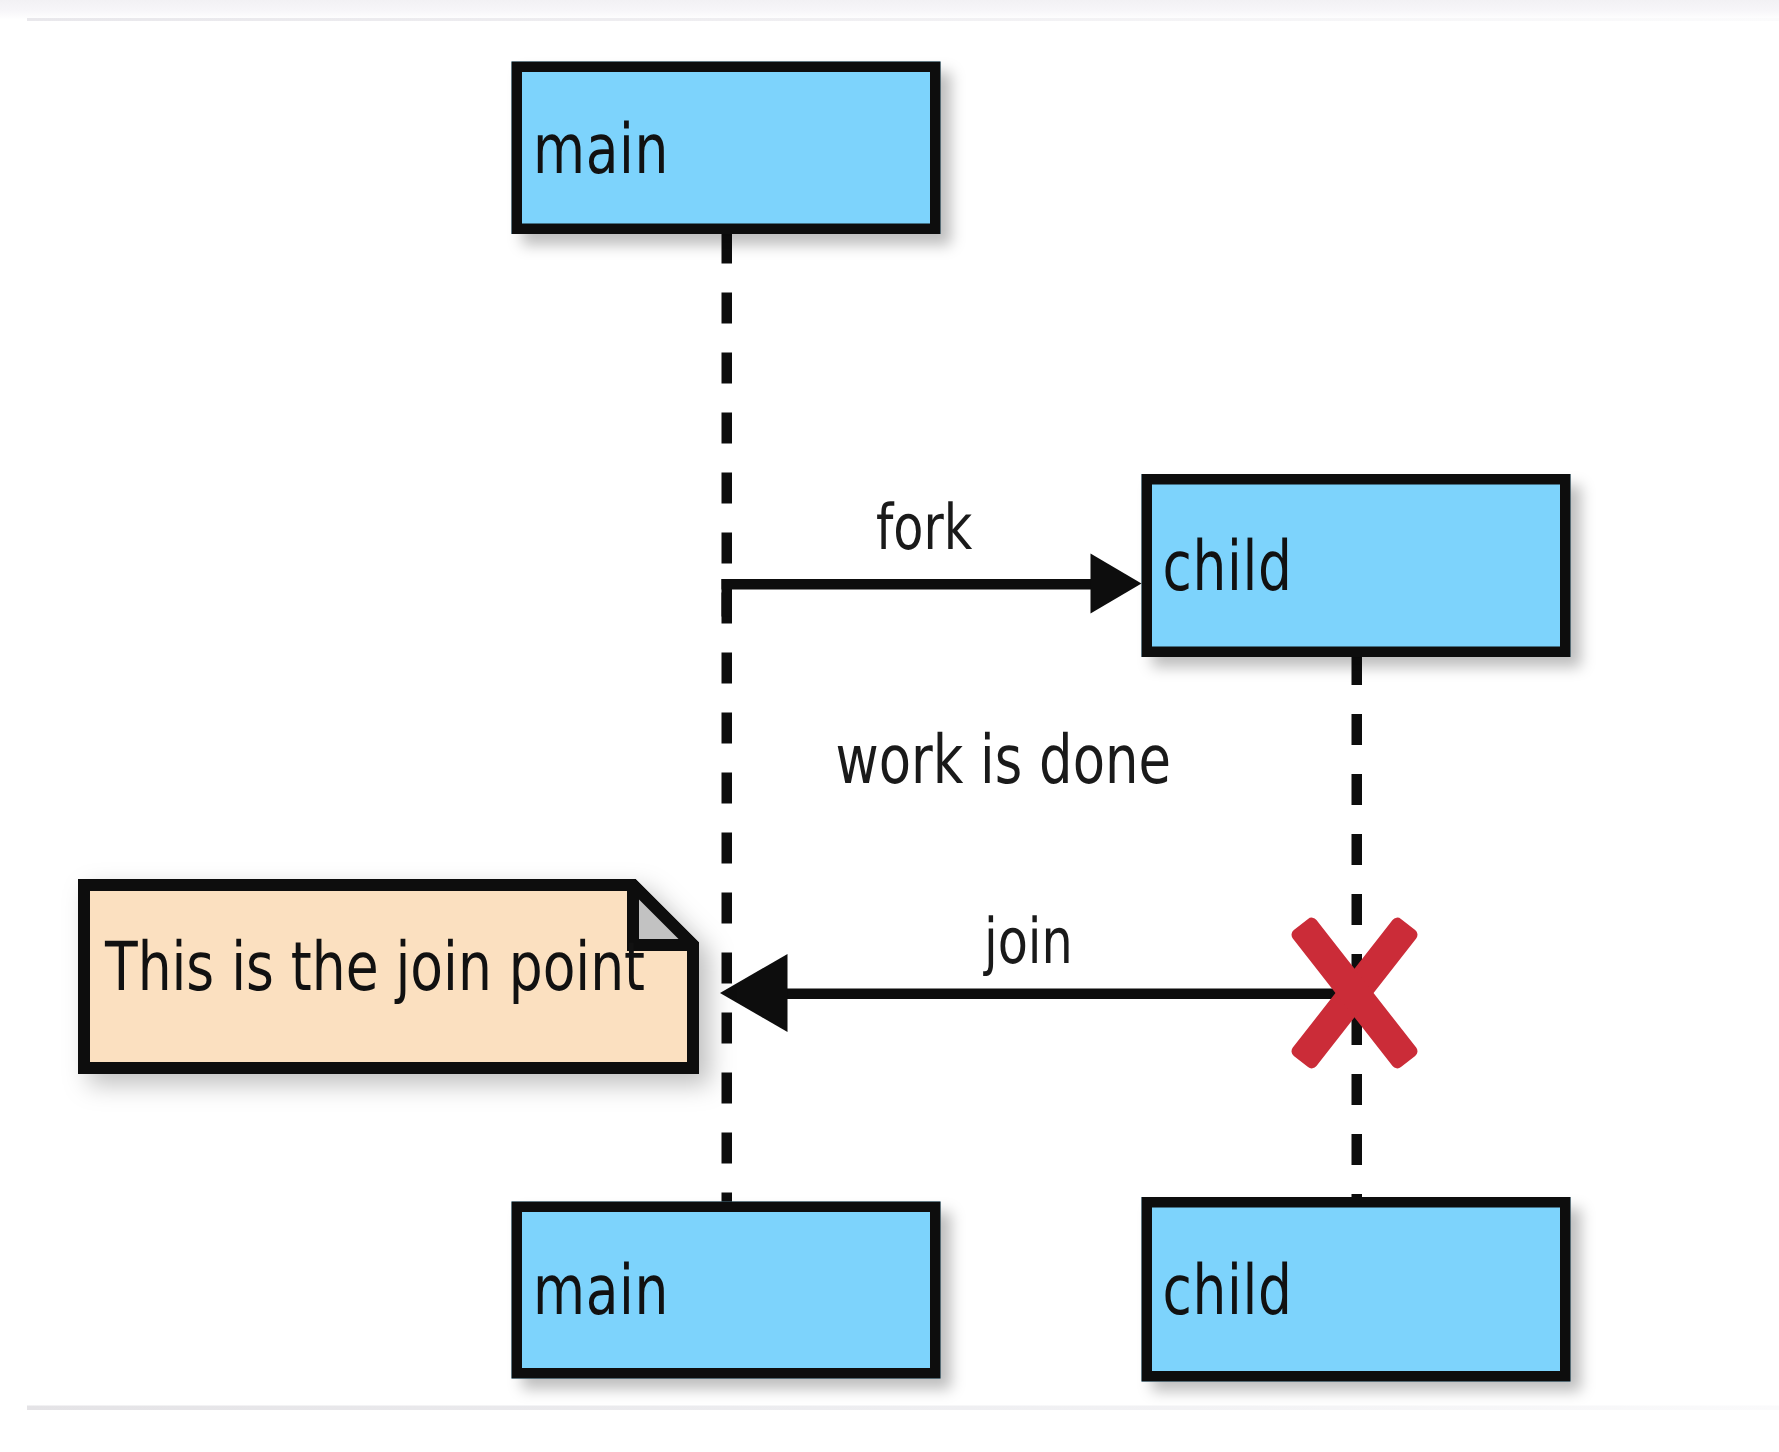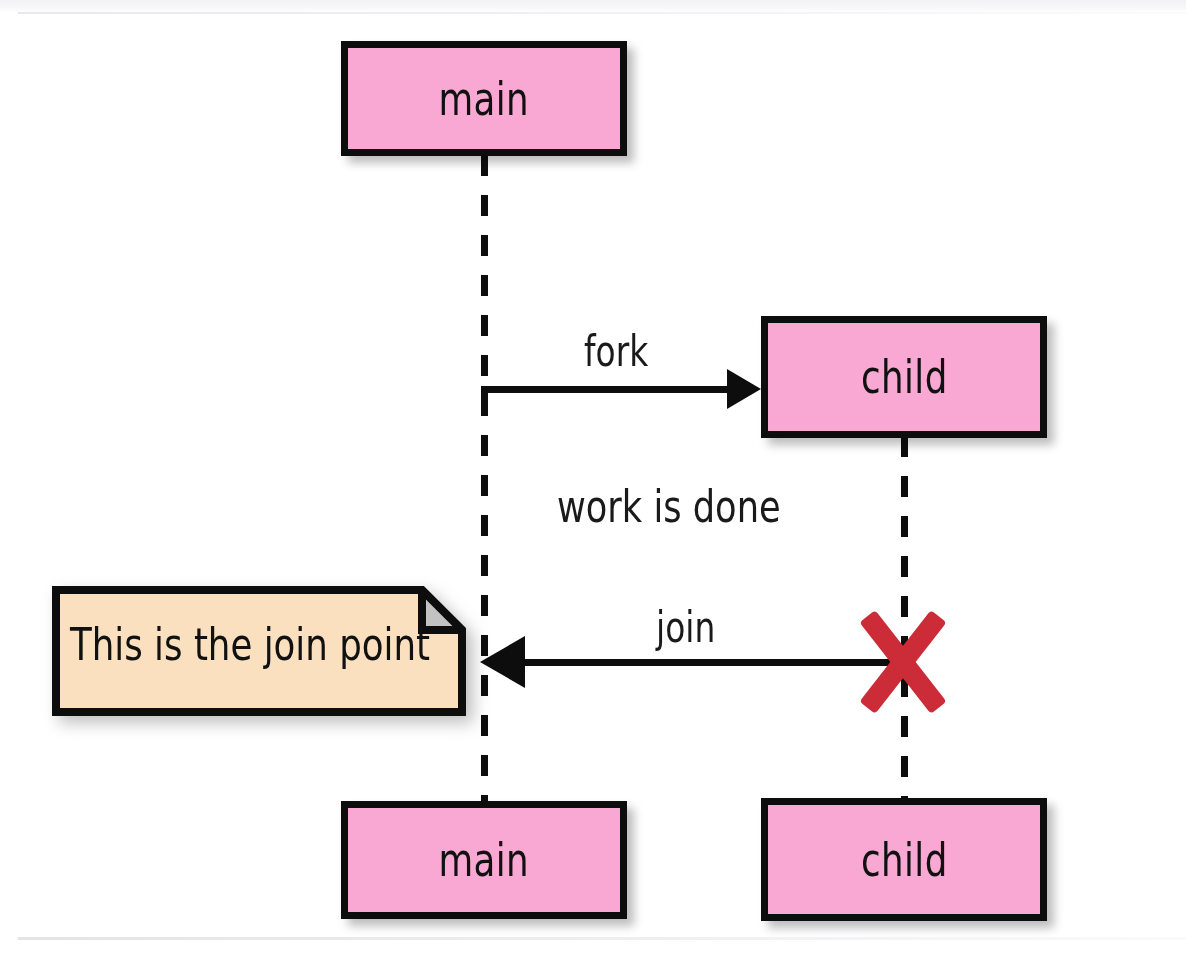--- a/index.html
+++ b/index.html
@@ -57,25 +57,24 @@
     left: 0;
     top: 0;
     width: 1186px;
     height: 968px;
   }
 
   
   .node {
     position: absolute;
     box-sizing: border-box;
-    background: #f9a8d4;
+    background: #7dd3fc;
     border: 7px solid #0d0d0d;
     display: flex;
     align-items: center;
-    justify-content: center;
     box-shadow: 7px 7px 9px rgba(0, 0, 0, 0.26);
   }
   .node-label {
     font-family: "DejaVu Sans Condensed", "Liberation Sans Narrow", "Liberation Sans", sans-serif;
     font-size: 46px;
     line-height: 1;
     color: #111111;
     letter-spacing: 0.5px;
     transform: scaleX(0.86);
   }

